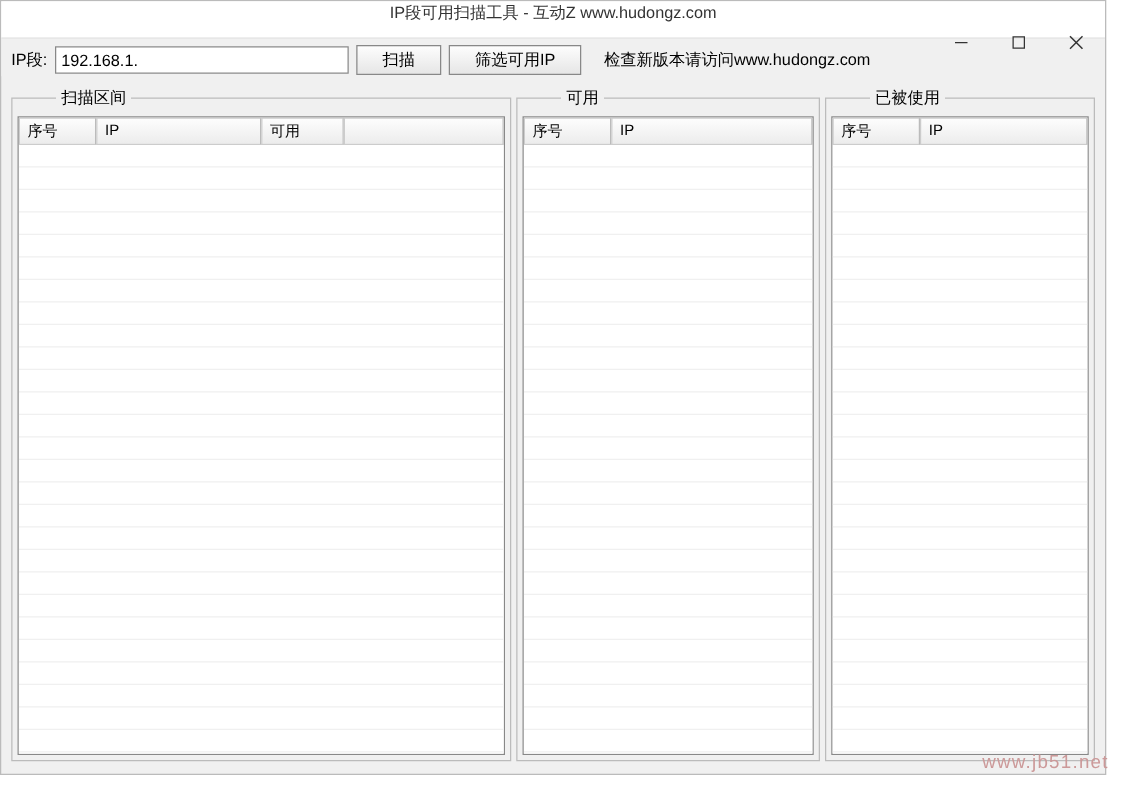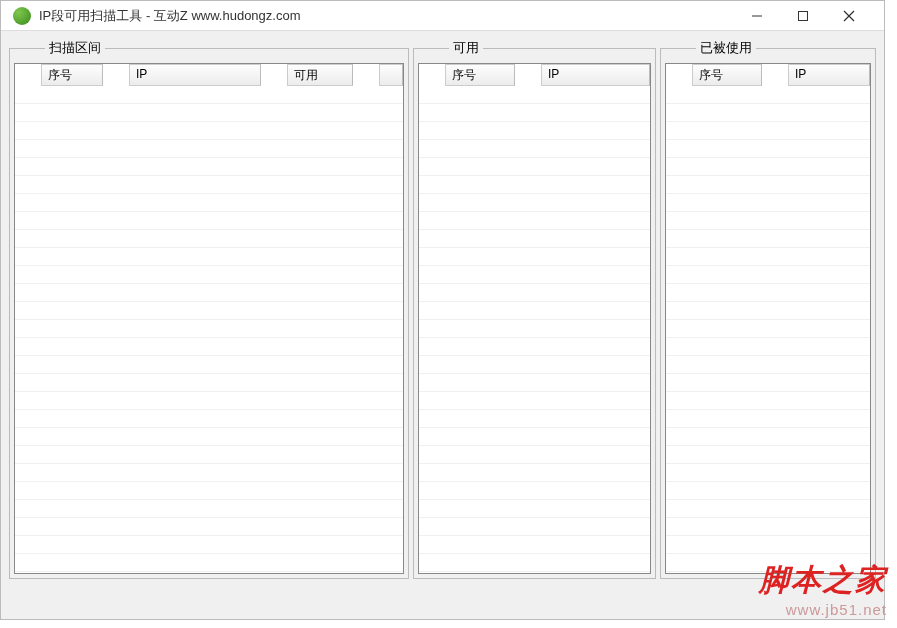--- a/index.html
+++ b/index.html
@@ -18,21 +18,22 @@
     height: 620px;
     background: #f0f0f0;
     position: relative;
   }
   .titlebar {
     height: 30px;
     background: #fff;
     border-bottom: 1px solid #ddd;
     display: flex;
     align-items: center;
-    padding: 0 12px;
+    padding: 0 0;
+    flex-direction: column;
   }
   .titlebar .app-icon {
     width: 18px; height: 18px;
     border-radius: 50%;
     background: radial-gradient(circle at 30% 30%, #7ec850, #3a8a1a);
     margin-right: 8px;
     display: inline-flex;
     align-items: center; justify-content: center;
   }
   .titlebar .title-text { color: #333; font-size: 13px; }
@@ -116,21 +117,20 @@
   }
   .lv-hcell {
     border: 1px solid #ccc;
     border-right: 1px solid #bbb;
     background: linear-gradient(#fdfdfd, #ececec);
     height: 22px;
     padding: 2px 6px;
     font-size: 12px;
     overflow: hidden;
     white-space: nowrap;
-    margin-left: 26px;
   }
   .lv-body {
     flex: 1;
     overflow: hidden;
     background: #fff;
   }
   .lv-row {
     height: 18px;
     border-bottom: 1px solid #f0f0f0;
   }
@@ -176,20 +176,27 @@
       </div>
       <div class="win-btn">
         <svg viewBox="0 0 12 12">
             <line x1="1" y1="1" x2="11" y2="11" stroke="#333" stroke-width="1.2"></line>
             <line x1="11" y1="1" x2="1" y2="11" stroke="#333" stroke-width="1.2"></line>
           </svg>
       </div>
     </div>
   </div>
 
+  <div class="toolbar">
+    <label>IP段:</label>
+    <input type="text" value="192.168.1." style="">
+    <button>扫描</button>
+    <button>筛选可用IP</button>
+    <span class="version-link">检查新版本请访问www.hudongz.com</span>
+  </div>
 
   <div class="content">
 
     <fieldset class="group group-scan">
       <legend>扫描区间</legend>
       <div class="listview">
         <div class="lv-header">
           <div class="lv-hcell" style="width:62px">序号</div>
           <div class="lv-hcell" style="width:132px">IP</div>
           <div class="lv-hcell" style="width:66px">可用</div>
@@ -306,15 +313,14 @@
             <div class="lv-row"></div>
           </div>
       </div>
     </fieldset>
 
   </div>
 
 </div>
 
 <div class="watermark">
-  <div class="wm-main">脚本之家</div>
   <div class="wm-sub">www.jb51.net</div>
 </div>
 
 </body></html>

